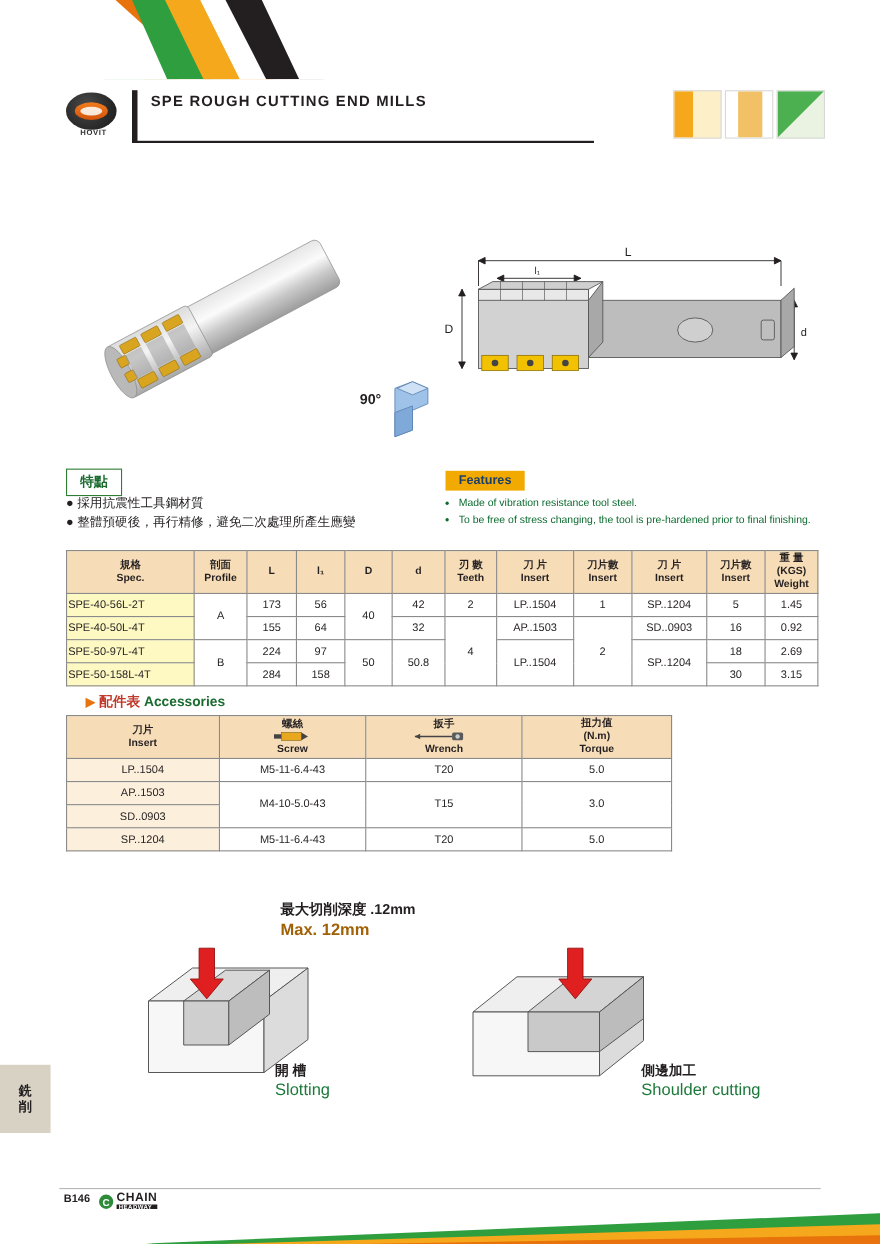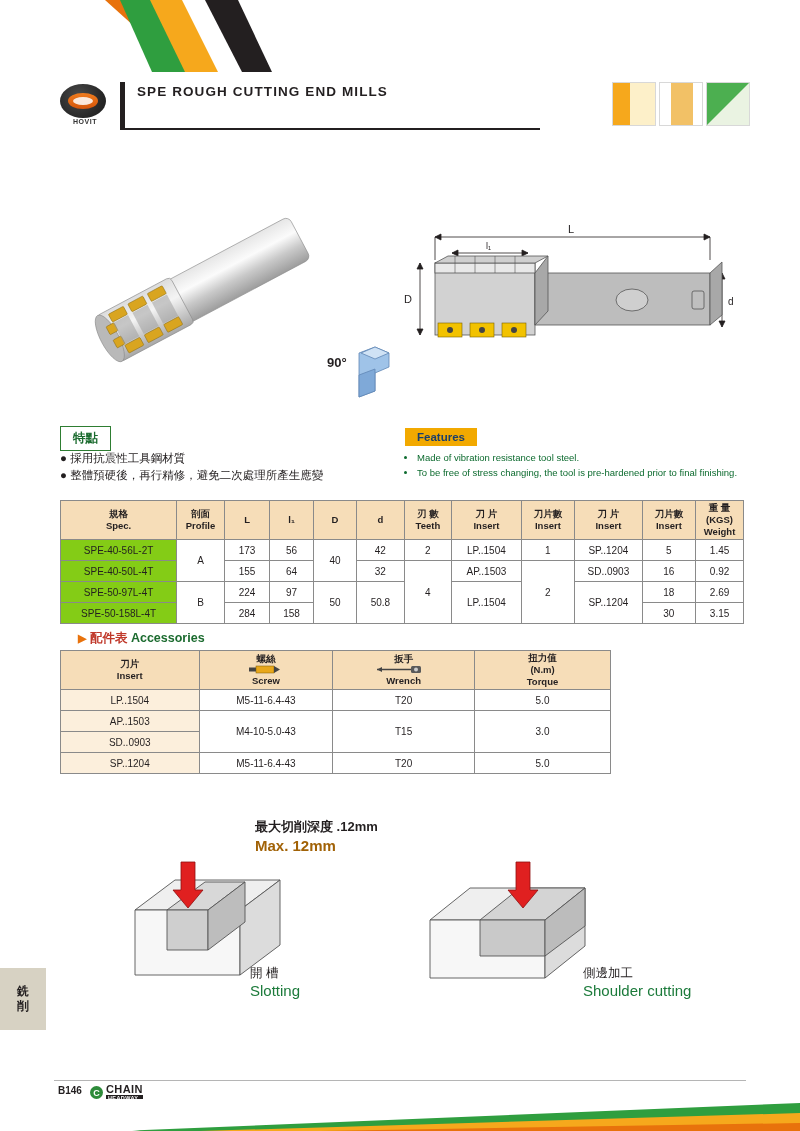--- a/index.html
+++ b/index.html
@@ -45,36 +45,36 @@
   .feat-cn-list div{white-space:nowrap;}
   .feat-en-tag{position:absolute;left:405px;top:428px;padding:3px 12px;background:#f2a900;color:#1b3f6b;font-size:11.5px;font-weight:bold;}
   .feat-en-list{position:absolute;left:405px;top:452px;width:340px;font-size:9.5px;line-height:12.5px;color:#0d6b2f;}
   .feat-en-list li{margin-bottom:2px;}
   
   table{border-collapse:collapse;font-size:10px;}
   .main-table{position:absolute;left:60px;top:500px;width:684px;}
   .main-table th,.main-table td{border:1px solid #8a8a8a;text-align:center;}
   .main-table thead th{background:#f6ddb8;height:32px;font-size:9.5px;line-height:12px;font-weight:bold;padding:1px 2px;}
   .main-table tbody td{height:18px;background:#ffffff;font-size:10px;}
-  .main-table tbody td.spec{background:#84cc16;text-align:center;}
+  .main-table tbody td.spec{background:#fef9c3;text-align:left;}
   .acc-head{position:absolute;left:60px;top:630px;font-size:12.5px;font-weight:bold;color:#c0392b;margin-left:18px;}
   .acc-head .tri{color:#e8720c;font-size:11px;}
   .acc-head .en{color:#1b6b2f;}
   .acc-table{position:absolute;left:60px;top:650px;width:551px;}
   .acc-table th,.acc-table td{border:1px solid #8a8a8a;text-align:center;}
   .acc-table thead th{background:#f6ddb8;height:36px;font-size:9.5px;line-height:12px;font-weight:bold;}
   .acc-table tbody td{height:18px;font-size:10px;background:#fff;}
   .acc-table tbody td.ins{background:#fcefdc;}
   
   .maxdepth{position:absolute;left:255px;top:818px;text-align:left;}
   .maxdepth .cn{font-size:13px;font-weight:bold;color:#231f20;}
   .maxdepth .en{font-size:15px;font-weight:bold;color:#a16207;margin-top:1px;}
   .slot-wrap{position:absolute;left:95px;top:860px;width:260px;height:180px;}
   .shoulder-wrap{position:absolute;left:420px;top:860px;width:280px;height:180px;}
-  .cap-cn{font-size:12.5px;font-weight:normal;color:#231f20;}
+  .cap-cn{font-size:12.5px;font-weight:bold;color:#231f20;}
   .cap-en{font-size:15px;font-weight:normal;color:#1b7a3a;}
   .slot-cap{position:absolute;left:250px;top:965px;}
   .shoulder-cap{position:absolute;left:583px;top:965px;}
   
   .side-tab{position:absolute;left:0;top:968px;width:46px;height:62px;background:#d7d2c3;
     display:flex;align-items:center;justify-content:center;}
   .side-tab span{font-size:12px;font-weight:bold;color:#231f20;line-height:15px;text-align:center;}
   
   .footer-rule{position:absolute;left:54px;top:1080px;width:692px;height:1px;background:#b5b5b5;}
   .page-no{position:absolute;left:58px;top:1085px;font-size:10px;font-weight:bold;color:#231f20;}

